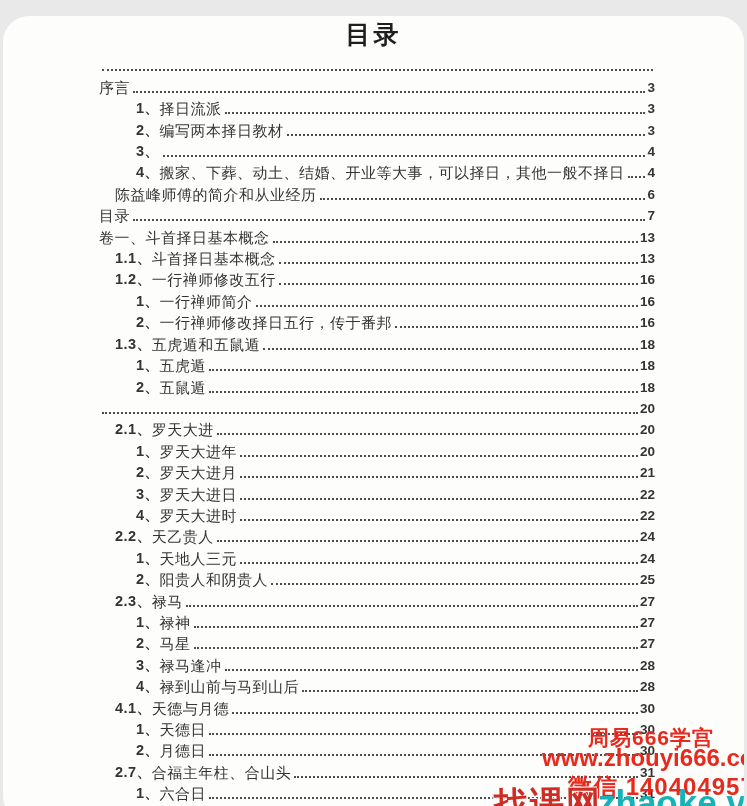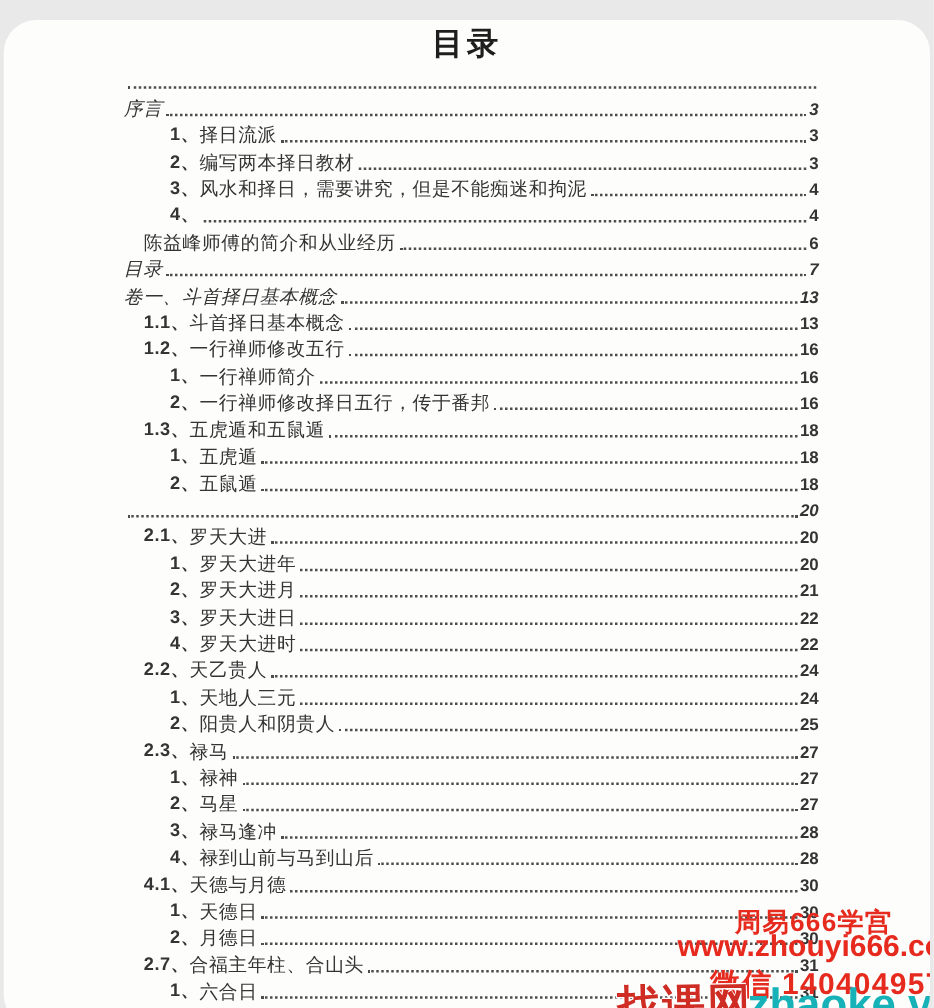--- a/index.html
+++ b/index.html
@@ -53,21 +53,21 @@
     border-bottom:2px dotted #4d4d4d;
     margin:0 2px 3px 3px;
     min-width:6px;
   }
   .toc-row .entry-page{
     font-size:13.5px;
     font-weight:bold;
     line-height:16px;
     flex:0 0 auto;
   }
-  .lv0{padding-left:0;font-style:italic;}
+  .lv0{padding-left:0;}
   .lv1{padding-left:16px;text-align:right;}
   .lv2{padding-left:37px;}
   
   .wm{
     position:absolute;
     font-weight:bold;
     white-space:nowrap;
     pointer-events:none;
   }
   .wm-red{color:#e62a1d;}
@@ -120,26 +120,26 @@
       <span class="entry-page">3</span>
     </div>
       <div class="toc-row lv2">
       <span class="entry-num">2、</span>
       <span class="entry-label">编写两本择日教材</span>
       <span class="leader-dots"></span>
       <span class="entry-page">3</span>
     </div>
       <div class="toc-row lv2">
       <span class="entry-num">3、</span>
-      <span class="entry-label">风水和择日，需要讲究，但是不能痴迷和拘泥</span>
       <span class="leader-dots"></span>
       <span class="entry-page">4</span>
     </div>
       <div class="toc-row lv2">
       <span class="entry-num">4、</span>
+      <span class="entry-label">搬家、下葬、动土、结婚、开业等大事，可以择日，其他一般不择日</span>
       <span class="leader-dots"></span>
       <span class="entry-page">4</span>
     </div>
       <div class="toc-row lv1">
       <span class="entry-num"></span>
       <span class="entry-label">陈益峰师傅的简介和从业经历</span>
       <span class="leader-dots"></span>
       <span class="entry-page">6</span>
     </div>
       <div class="toc-row lv0">

